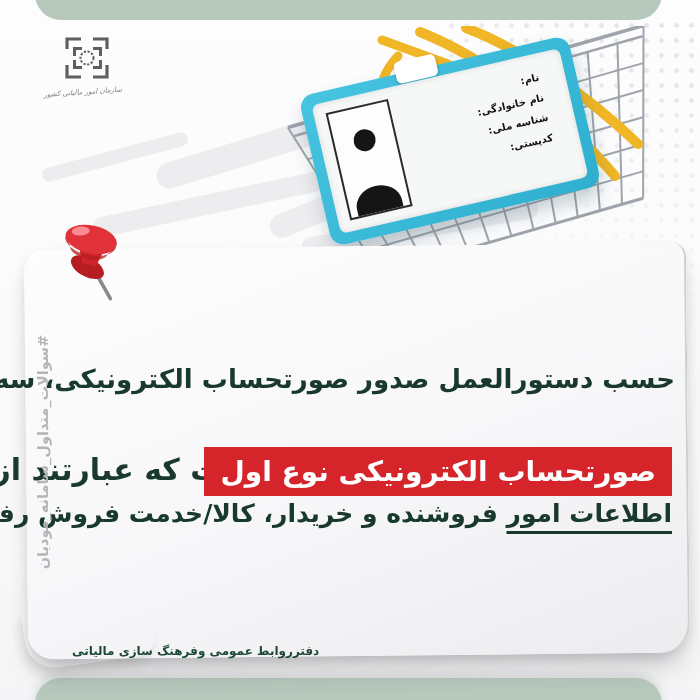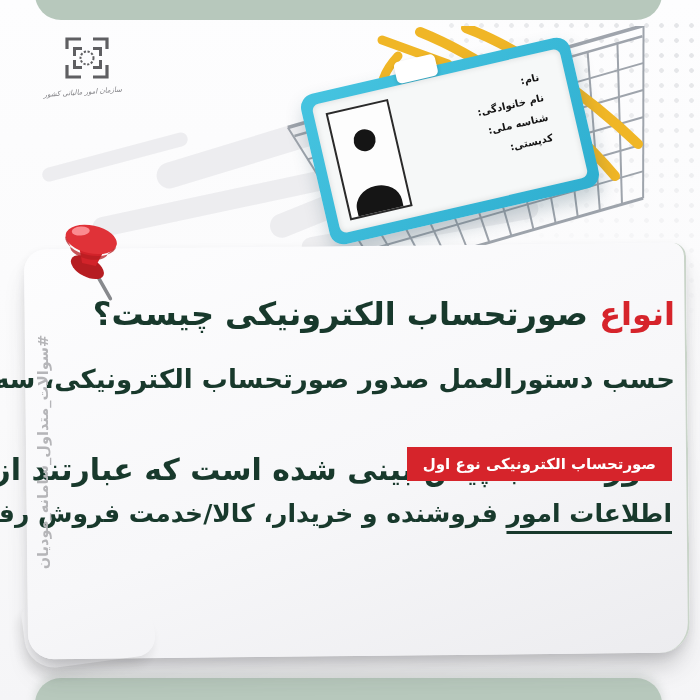--- a/index.html
+++ b/index.html
@@ -65,21 +65,21 @@
     box-shadow:-4px 8px 12px rgba(0,0,0,.10);}
   
   .pushpin{position:absolute;left:42px;top:218px;z-index:30;}
   
   .ntext{position:absolute;direction:rtl;color:#18392c;z-index:20;}
   .title{right:25px;top:291px;font-size:32px;font-weight:800;white-space:nowrap;line-height:1.45;}
   .title .hl{color:#d6242b;}
   .l1{right:25px;top:364px;font-size:26px;font-weight:700;white-space:nowrap;}
   .l2{left:30px;right:30px;top:408px;font-size:30px;font-weight:700;text-align:center;white-space:nowrap;margin-top:44px;}
   .l3{right:28px;top:447px;display:flex;align-items:center;gap:12px;}
-  .tagbox{display:inline-block;background:#d6242b;color:#ffffff;font-size:15px;font-weight:700;
+  .tagbox{display:inline-block;background:#d6242b;color:#ffffff;font-size:28px;font-weight:700;
     padding:8px 16px;white-space:nowrap;}
   .l3-rest{font-size:26px;font-weight:700;white-space:nowrap;}
   .l4{right:28px;top:499px;font-size:25px;font-weight:700;white-space:nowrap;}
   .und{text-decoration:underline;text-decoration-thickness:3px;text-underline-offset:9px;}
   
   .hashtag{position:absolute;left:43px;top:452px;transform:translate(-50%,-50%) rotate(-90deg);
     white-space:nowrap;direction:rtl;font-size:14.5px;font-weight:600;color:#b5b5b8;z-index:25;}
   .footer-credit{position:absolute;left:72px;top:644px;direction:rtl;font-size:12px;
     font-weight:700;color:#1d4936;z-index:12;white-space:nowrap;}
 </style>
@@ -185,32 +185,29 @@
     <g transform="rotate(12 50 42)">
       <line x1="60" y1="58" x2="76" y2="76" stroke="#87898d" stroke-width="3.6" stroke-linecap="round"></line>
       <ellipse cx="47" cy="50" rx="18" ry="9.5" fill="#b61d22" transform="rotate(16 47 50)"></ellipse>
       <path d="M34 30 L60 30 L55 47 L41 47 Z" fill="#d2232a"></path>
       <ellipse cx="45" cy="22" rx="26" ry="14" fill="#e03238"></ellipse>
       <path d="M19 24 a26 14 0 0 0 52 0 l-7 9 a19 9 0 0 1 -38 0 Z" fill="#b61d22" opacity=".75"></path>
       <ellipse cx="33" cy="16" rx="9" ry="4.5" fill="#ff9ba0" opacity=".85" transform="rotate(-16 33 16)"></ellipse>
     </g>
   </svg>
 
-  <div class="ntext title">
-    <span class="hl">انواع</span>
-    <span>صورتحساب الکترونیکی چیست؟</span>
-  </div>
   <div class="ntext l1">حسب دستورالعمل صدور صورتحساب الکترونیکی، سه نوع</div>
   <div class="ntext l2">صورتحساب پیش بینی شده است که عبارتند از:</div>
   <div class="ntext l3">
     <span class="tagbox">صورتحساب الکترونیکی نوع اول</span>
   </div>
   <div class="ntext l4">
     <span class="und">اطلاعات امور</span>
     <span>فروشنده و خریدار، کالا/خدمت فروش رفته.</span>
   </div>
 
   <div class="hashtag">#سوالات_متداول_سامانه_مودیان</div>
 
+  <div class="footer-credit">دفترروابط عمومی وفرهنگ سازی مالیاتی</div>
 
   <div class="band band-bottom"></div>
 
 </div>
 
 </body></html>

